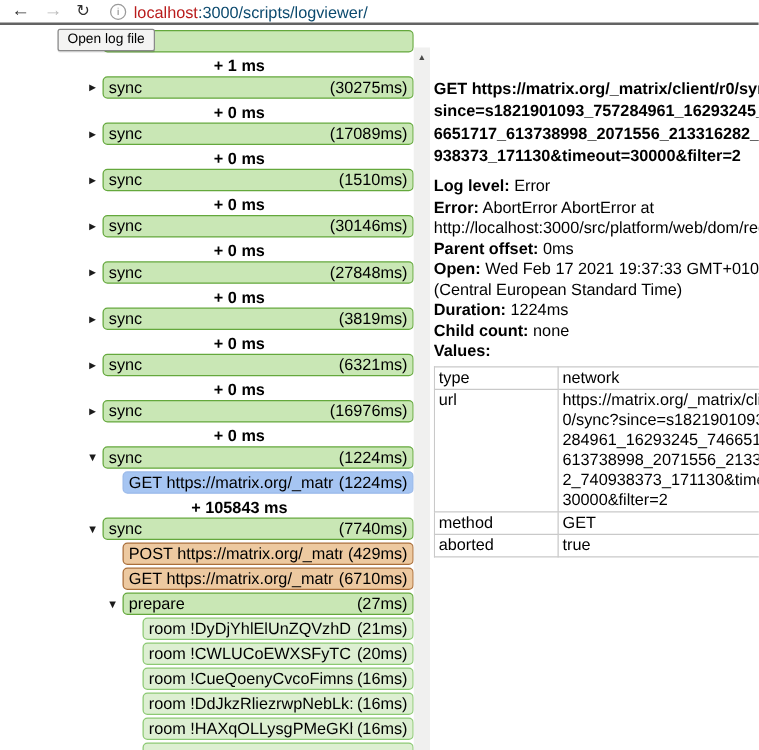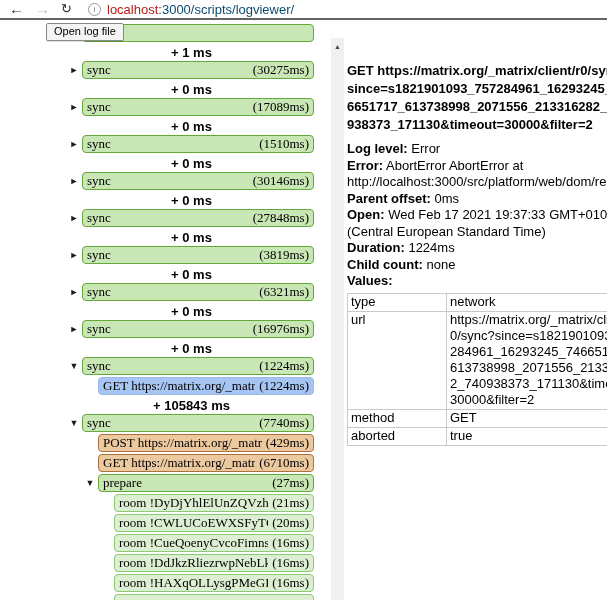--- a/index.html
+++ b/index.html
@@ -30,21 +30,21 @@
     font-family:"Liberation Sans",sans-serif;font-size:11px;line-height:13px;
     padding:1px 7px 2px 7px;background:#f4f4f3;border:1px solid #8a8a8a;border-radius:2px;
     box-shadow:0 1px 0 rgba(0,0,0,.12);color:#000;cursor:pointer;
   }
   
   .tree{
     position:absolute;left:0;top:0;width:287px;height:578px;overflow:hidden;
     padding-top:18px;box-sizing:border-box;
   }
   .t-row{height:17px;line-height:17px;font-weight:700;font-size:13px;padding-left:8px;white-space:nowrap;text-align:center;}
-  .i-row{height:18px;margin-bottom:2px;display:flex;padding-right:17px;box-sizing:border-box;font-family:Liberation Serif, serif;}
+  .i-row{height:18px;margin-bottom:2px;display:flex;padding-right:0;box-sizing:border-box;}
   .partial-top{margin-top:-16px;}
   .arr{width:16px;flex:none;font-size:9px;line-height:18px;text-align:center;color:#1b1b1b;cursor:pointer;}
   .arr.arr-col::before{content:"►";}
   .arr.arr-exp::before{content:"▼";}
   .box{
     flex:1;min-width:0;display:flex;justify-content:space-between;box-sizing:border-box;
     border:1px solid;border-radius:4px;padding:0 4px;line-height:16px;font-size:13px;cursor:pointer;
   }
   .box .lbl{white-space:nowrap;overflow:hidden;flex:0 1 auto;}
   .box .ms{white-space:nowrap;flex:none;margin-left:4px;}

